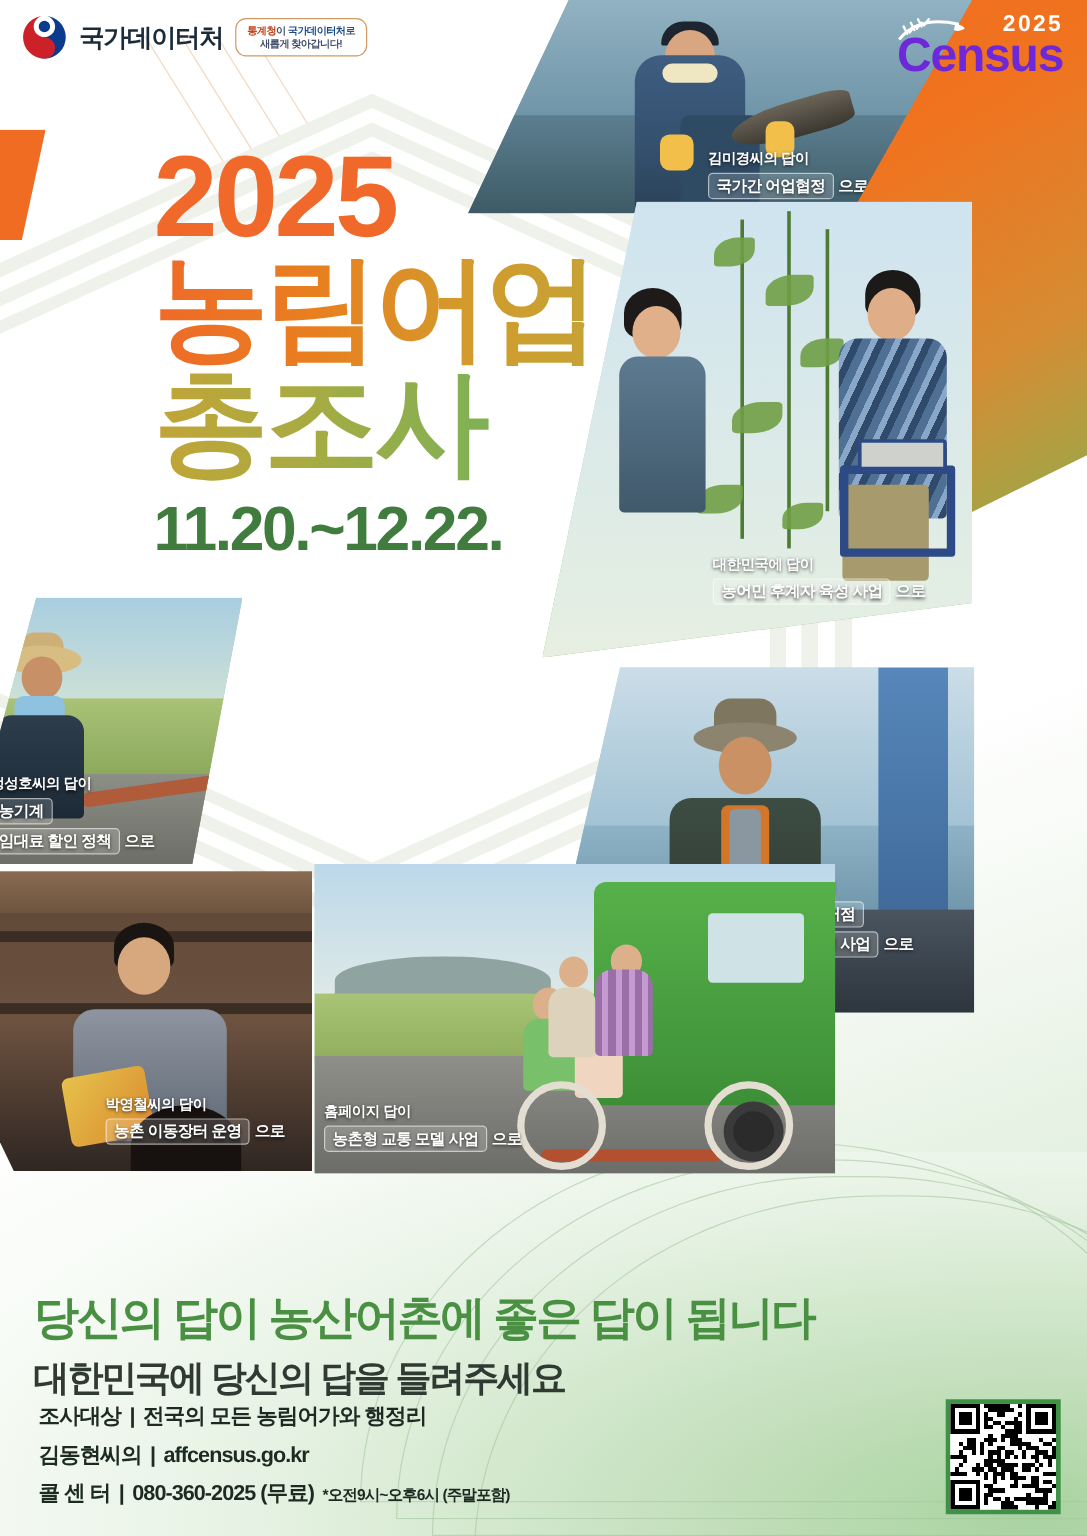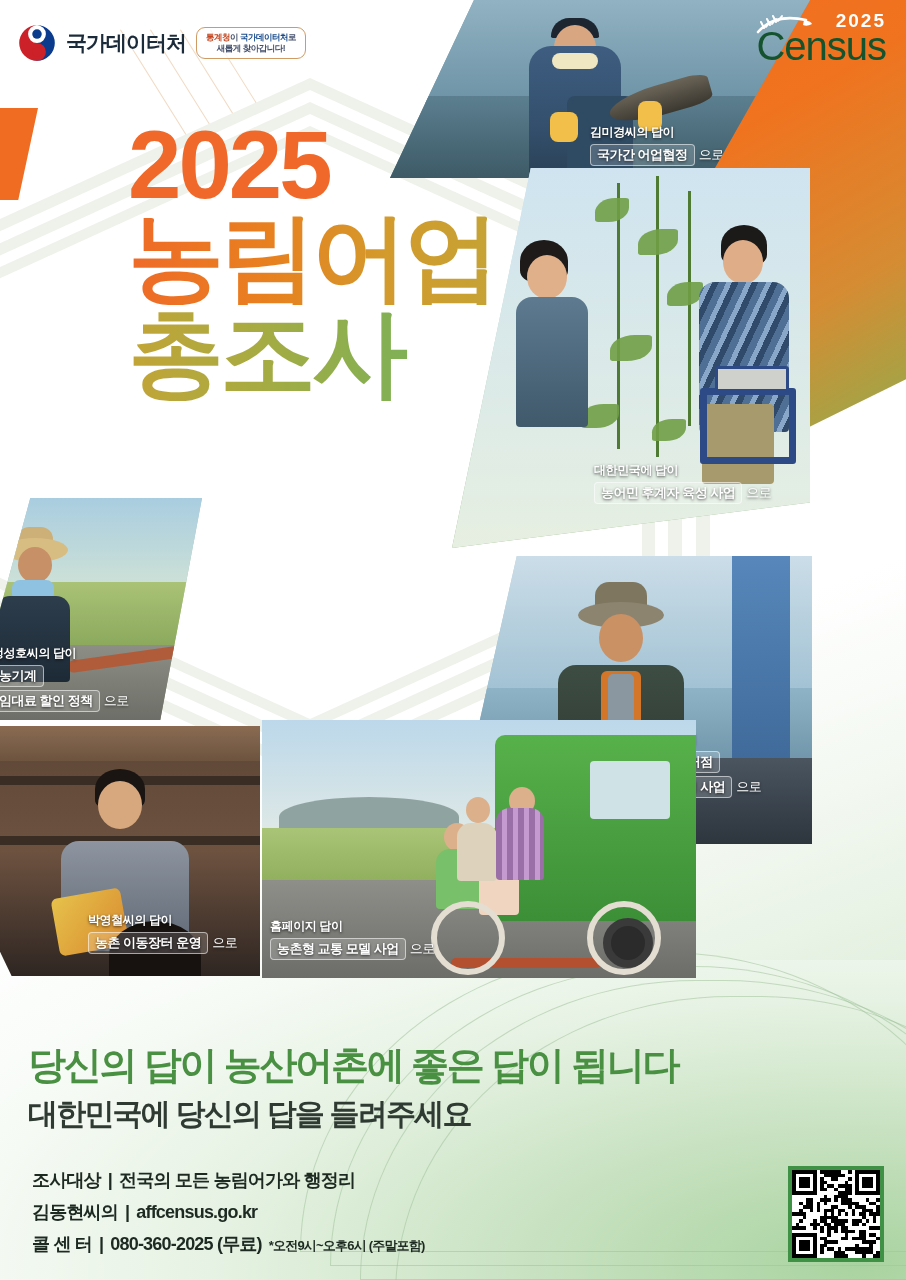--- a/index.html
+++ b/index.html
@@ -75,21 +75,21 @@
   .cap-line{ display:flex; align-items:flex-end; flex-wrap:wrap; gap:4px; }
   .cap-key{
     display:inline-block; color:#fff; font-size:13px; font-weight:700;
     letter-spacing:-.5px; padding:2px 6px; border-radius:4px;
     background:rgba(255,255,255,.17);
     border:1px solid rgba(255,255,255,.55);
     text-shadow:0 1px 3px rgba(0,0,0,.7);
     line-height:1.25;
   }
   .cap-suffix{
-    color:#fff; font-size:13px; font-weight:400; letter-spacing:-.5px;
+    color:#fff; font-size:13px; font-weight:700; letter-spacing:-.5px;
     text-shadow:0 1px 3px rgba(0,0,0,.7); padding-bottom:2px;
   }
 
   
   #photo-fisherman-boat{
     left:390px; top:0; width:420px; height:178px;
     clip-path:polygon(20% 0,100% 0,76% 100%,0 100%);
     background:linear-gradient(180deg,#7fa3b5 0%,#6e93a7 45%,#51707f 100%);
   }
   .sea-h{ position:absolute; left:0; right:0; top:0; height:58%;
@@ -274,39 +274,39 @@
     color:#3f7c3e; line-height:1;
   }
   .t-sub{ margin-top:18px; }
   .t-sub-row{
     font-size:25px; font-weight:800; color:#3f7c3e; letter-spacing:-1px;
     line-height:1.42; white-space:nowrap;
   }
   .t-sub-row .sep{ color:#6fa36c; font-weight:400; margin:0 6px; }
 
   
-  .header{ position:absolute; left:18px; top:12px; display:flex; align-items:center; gap:10px; z-index:12;margin-top:12px; }
+  .header{ position:absolute; left:18px; top:12px; display:flex; align-items:center; gap:10px; z-index:12; }
   .gov-mark{ width:38px; height:38px; }
   .gov-name{ font-size:21px; font-weight:800; color:#1c2b3a; letter-spacing:-1px; }
   .gov-badge{
     border:1px solid #cf9a63; border-radius:9px; padding:4px 9px;
     background:rgba(255,255,255,.75); text-align:center; line-height:1.25;
   }
   .gov-badge span{ display:block; font-size:8.5px; color:#44506b; font-weight:700; letter-spacing:-.5px; }
   .gov-badge b{ color:#c2451f; }
   .gov-badge i{ font-style:normal; color:#164a8a; }
 
   
   .census{ position:absolute; right:20px; top:10px; z-index:12; text-align:right; }
   .census-year{ font-size:19px; font-weight:800; color:#fff; letter-spacing:2px;
                 margin-left:66px; margin-bottom:-6px; }
-  .census-word{ font-size:40px; font-weight:400; color:#14532d; letter-spacing:-1px; line-height:1; }
-
-  
-  .slogan{ position:absolute; left:28px; top:1044px; z-index:9; }
+  .census-word{ font-size:40px; font-weight:700; color:#6d28d9; letter-spacing:-1px; line-height:1; }
+
+  
+  .slogan{ position:absolute; left:28px; top:1078px; z-index:9; }
   .slogan-1{ font-size:38px; font-weight:900; color:#4a9043; letter-spacing:-2.2px; line-height:1.15; }
   .slogan-2{ font-size:30px; font-weight:800; color:#2f3a33; letter-spacing:-1.8px; margin-top:6px; }
 
   
   .footer{ position:absolute; left:32px; top:1168px; z-index:9; }
   .f-row{ display:flex; align-items:baseline; font-size:18px; color:#1d2a22;
           letter-spacing:-.8px; margin-bottom:8px; }
   .f-label{ font-weight:900; white-space:pre; }
   .f-bar{ margin:0 7px; font-weight:700; }
   .f-val{ font-weight:600; }
@@ -520,20 +520,21 @@
         <span class="cap-key">농촌형 교통 모델 사업</span>
         <span class="cap-suffix">으로</span>
       </span>
     </div>
   </div>
 
   <div class="title-block">
     <div class="t-year">2025</div>
     <div class="t-main1">농림어업</div>
     <div class="t-main2">총조사</div>
+    <div class="t-range">11.20.~12.22.</div>
     <div class="t-sub">
     </div>
   </div>
 
   <div class="slogan">
     <div class="slogan-1">당신의 답이 농산어촌에 좋은 답이 됩니다</div>
     <div class="slogan-2">대한민국에 당신의 답을 들려주세요</div>
   </div>
 
   <div class="footer">

